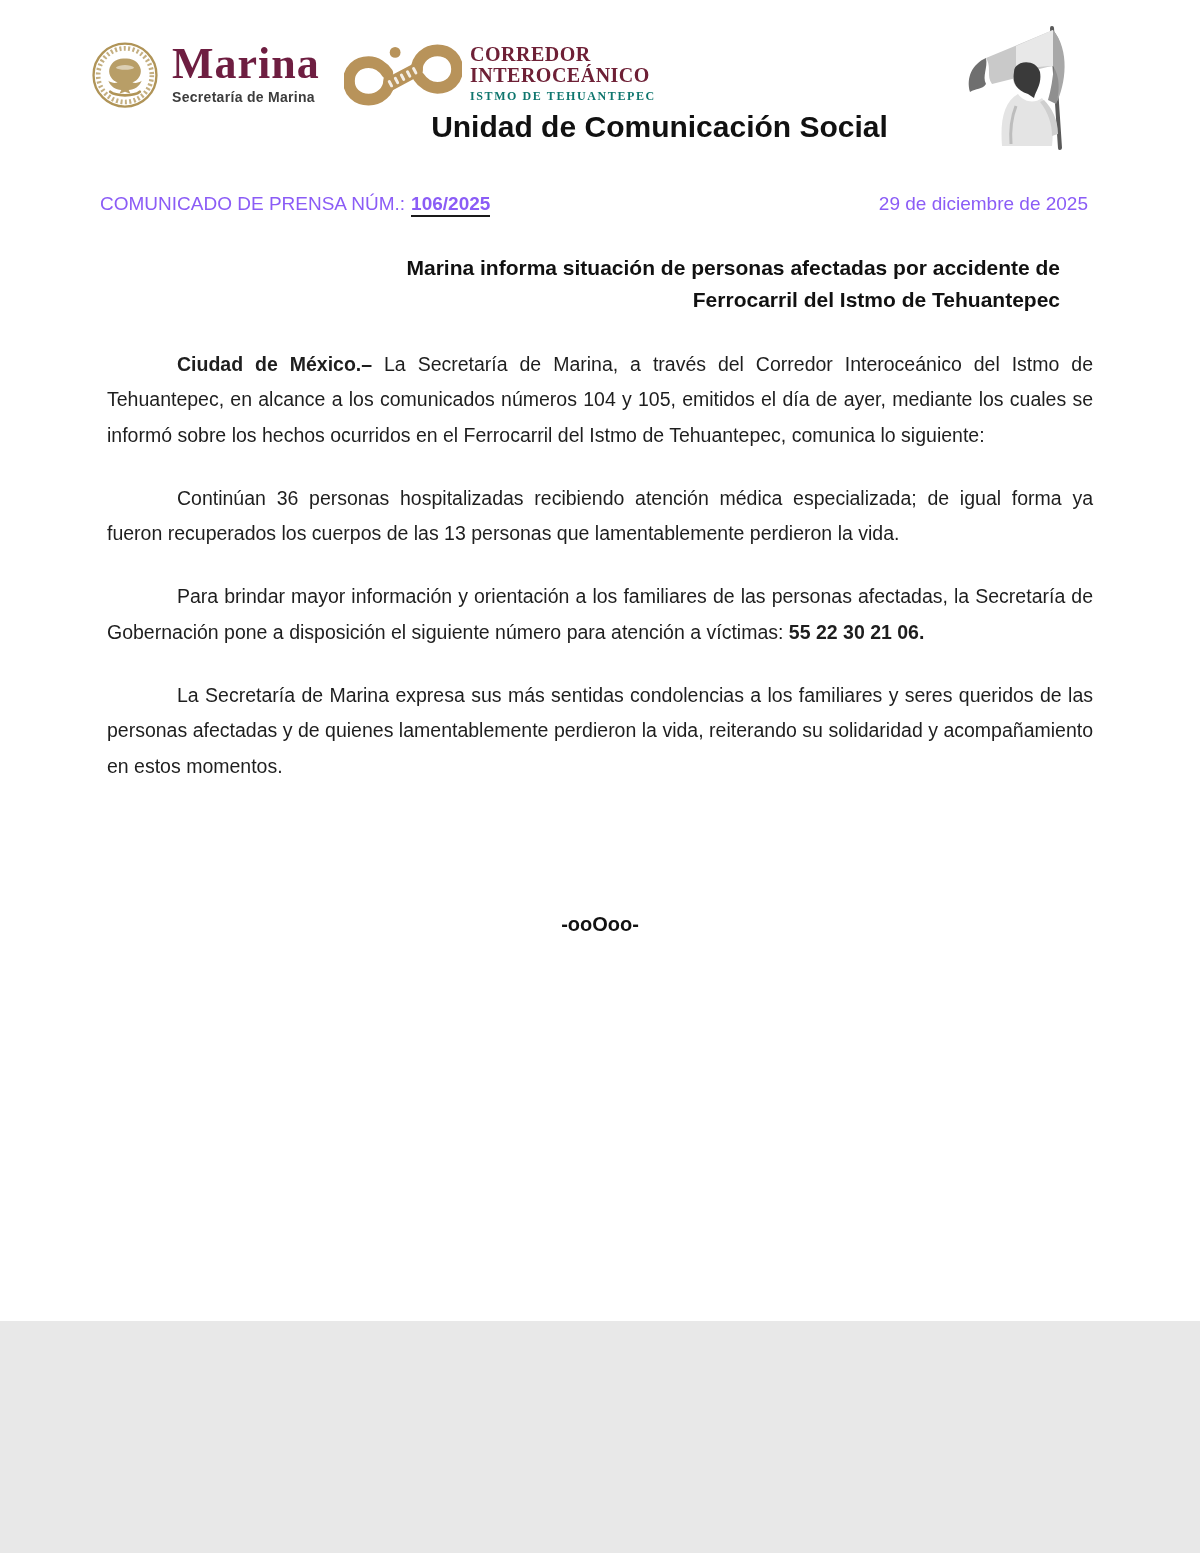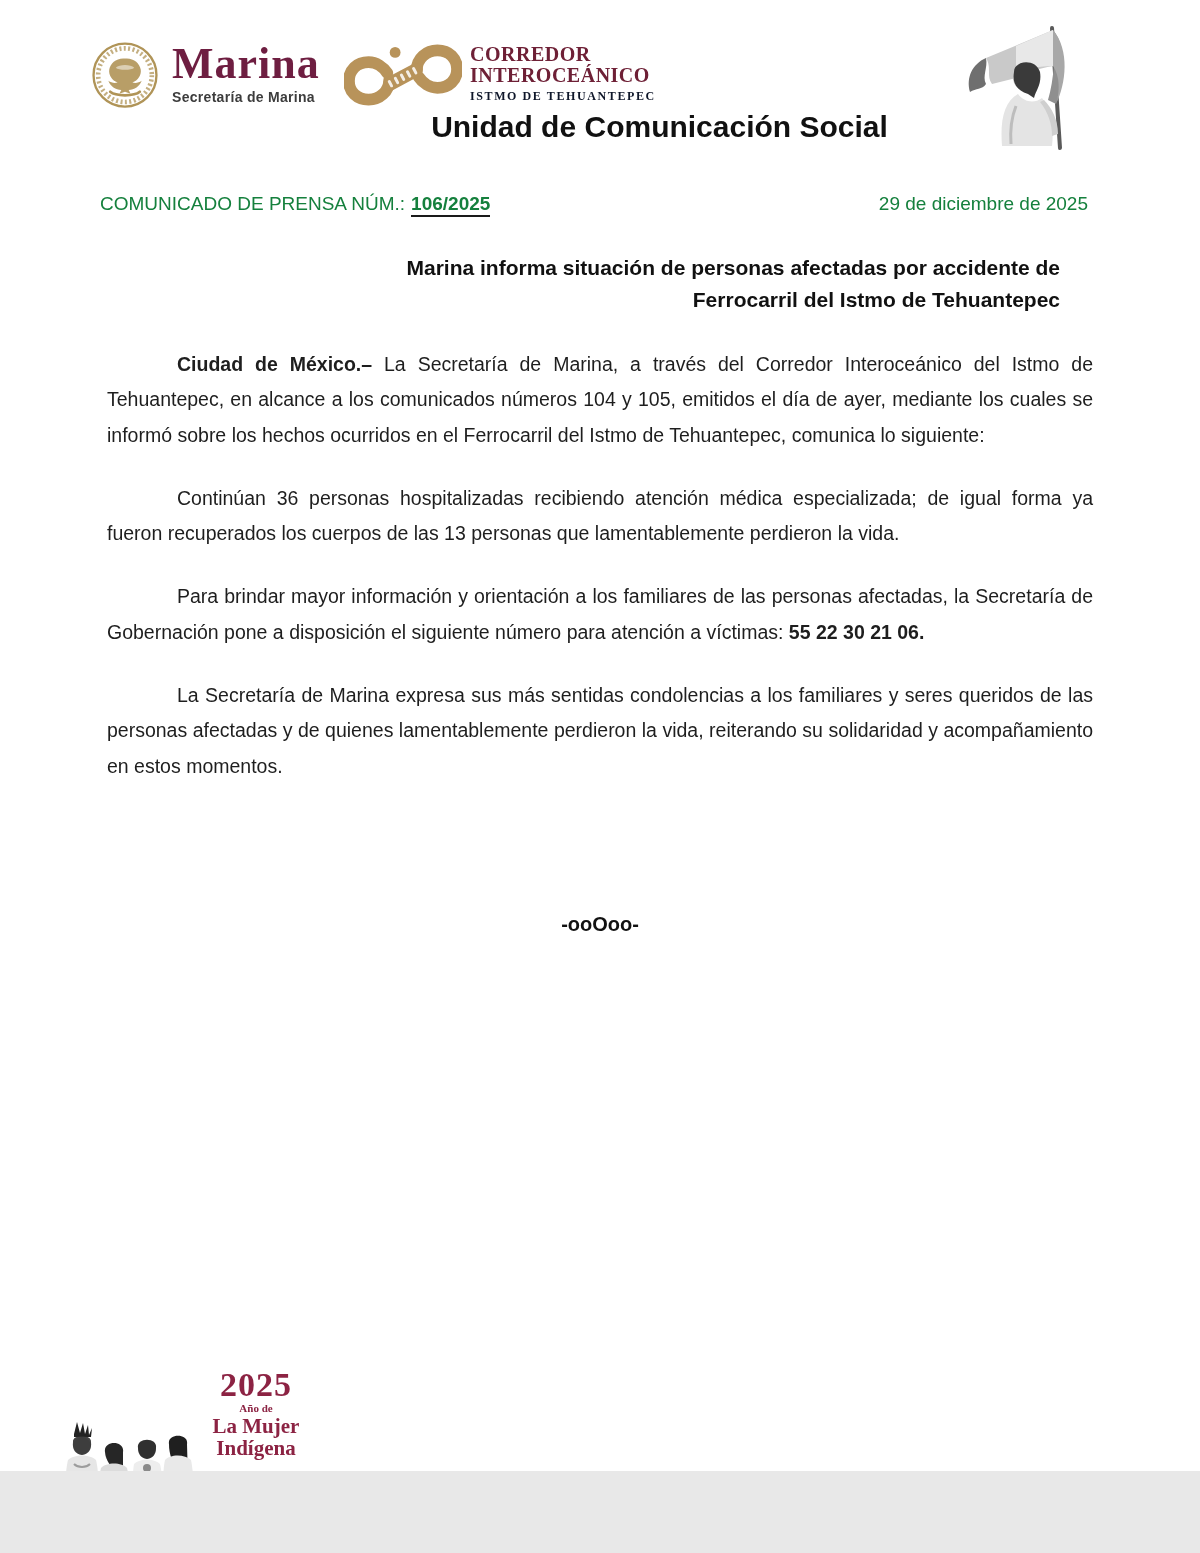--- a/index.html
+++ b/index.html
@@ -1,18 +1,18 @@
 <!DOCTYPE html>
 <html lang="es"><head>
 <meta charset="utf-8">
 <style>
   html,body{margin:0;padding:0;background:#e8e8e8;}
   .page{
     position:relative;
-    width:1200px;height:1471px;
+    width:1200px;height:1321px;
     margin:0 auto;
     background:#ffffff;
     font-family:"Liberation Sans", sans-serif;
     color:#1c1c1c;
     overflow:hidden;
   }
   
   .marina-logo{position:absolute;left:88px;top:40px;display:flex;align-items:flex-start;}
   .marina-seal{width:74px;height:74px;}
   .marina-words{margin-left:10px;padding-top:2px;}
@@ -24,33 +24,33 @@
   .marina-tagline{
     font-size:14px;font-weight:bold;color:#3c3c3c;margin-top:3px;letter-spacing:.3px;
   }
   .ciit-logo{position:absolute;left:344px;top:42px;display:flex;align-items:flex-start;font-family:Liberation Serif, serif;}
   .ciit-knot{width:118px;height:66px;}
   .ciit-words{margin-left:8px;padding-top:2px;}
   .ciit-l1,.ciit-l2{
     font-size:20px;font-weight:bold;color:#6e2036;line-height:21px;letter-spacing:.5px;
   }
   .ciit-l3{
-    font-size:12px;font-weight:bold;color:#0f172a;letter-spacing:1.6px;margin-top:3px;
+    font-size:12px;font-weight:bold;color:#0f766e;letter-spacing:1.6px;margin-top:3px;
   }
   .flag-art{position:absolute;left:956px;top:20px;width:152px;height:142px;}
   .unit-title{
     position:absolute;left:0;right:0;top:110px;
     text-align:center;padding-left:119px;
     font-size:30px;font-weight:bold;color:#111;
   }
   
   .meta-row{
     position:absolute;left:100px;right:112px;top:193px;
     display:flex;justify-content:space-between;align-items:flex-start;
-    font-size:19px;color:#15803d;gap:16px;
+    font-size:19px;color:#8b5cf6;gap:16px;
   }
   .release-number{
     font-weight:bold;
     border-bottom:2px solid #1a1a1a;
     padding-bottom:1px;margin-left:6px;
   }
   
   .doc-title{
     position:absolute;left:140px;right:140px;top:252px;
     text-align:right;font-size:21px;font-weight:bold;color:#111;

